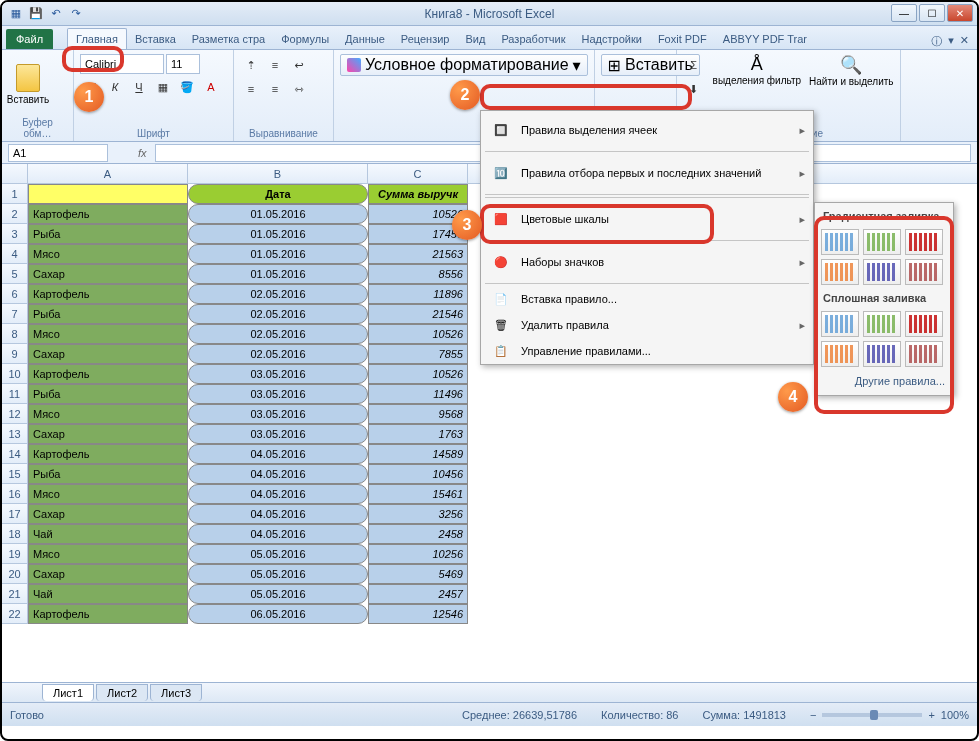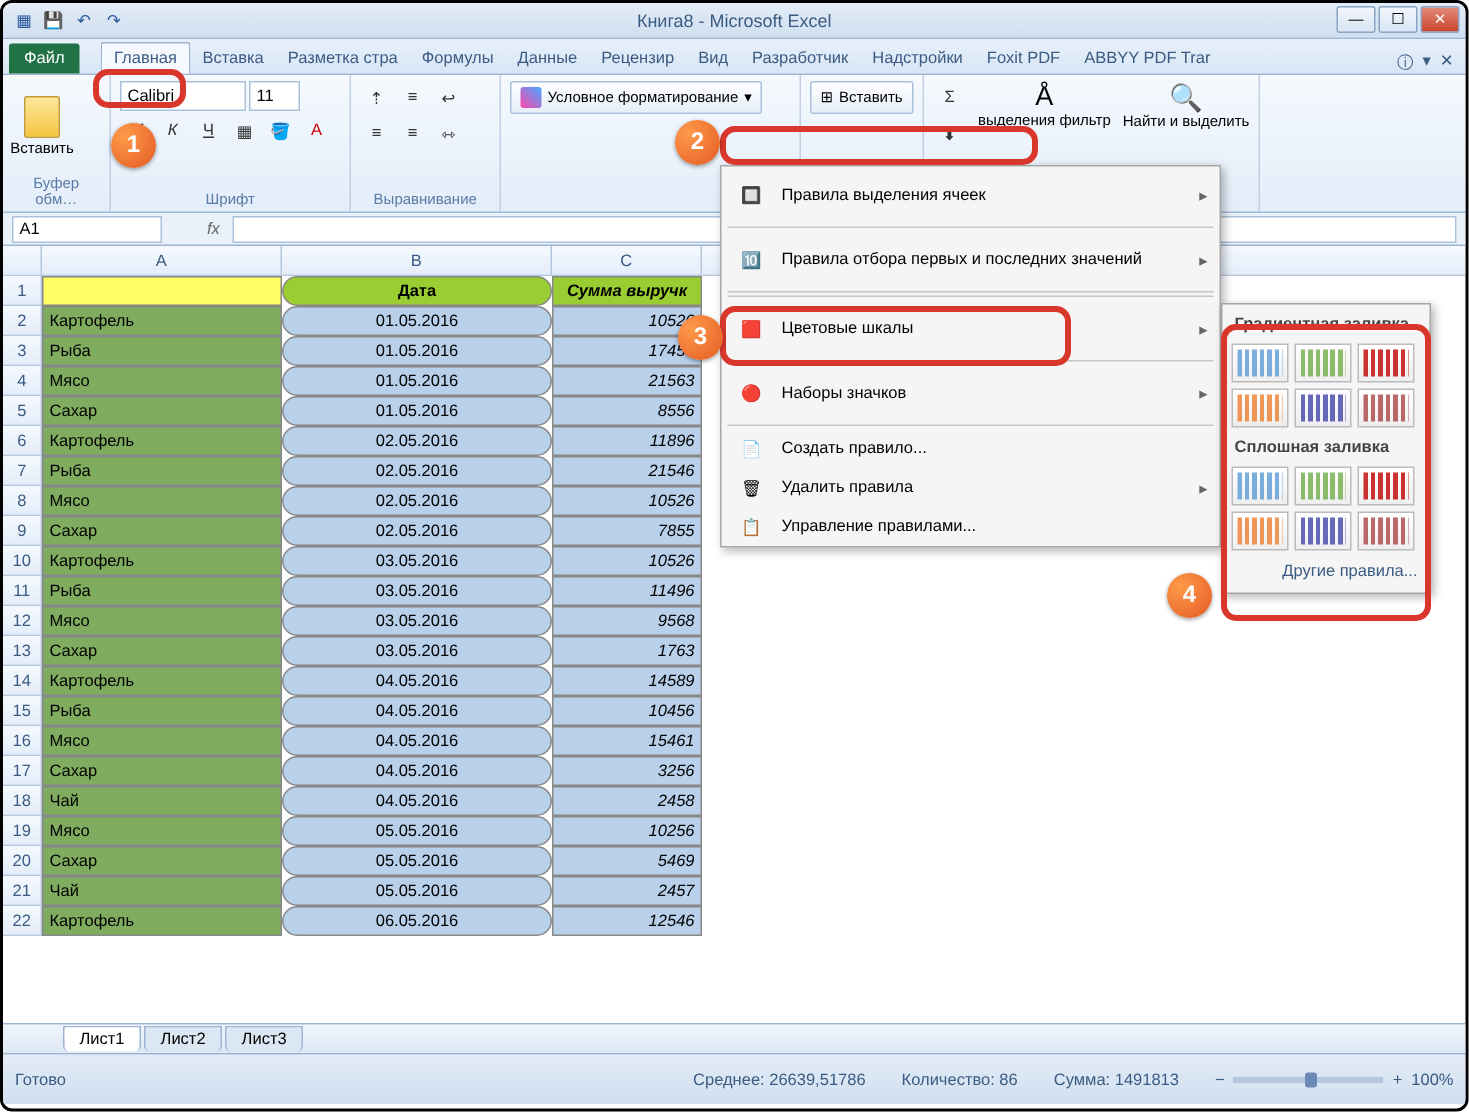--- a/index.html
+++ b/index.html
@@ -17,21 +17,21 @@
 .tab.active { background:#f5f9fe; border:1px solid #9db4d3; border-bottom:none; border-radius:2px 2px 0 0; }
 .tab-right { margin-left:auto; display:flex; gap:6px; padding-right:8px; color:#3b5b82; }
 .ribbon { height:92px; background:linear-gradient(#f5f9fe,#e3edf9); border-bottom:1px solid #9db4d3; display:flex; position:relative; }
 .rgroup { border-right:1px solid #c0d0e4; padding:4px 6px 2px; display:flex; flex-direction:column; justify-content:space-between; }
 .glabel { font-size:10px; color:#5a7aa5; text-align:center; padding-top:2px; }
 .gbody { display:flex; gap:4px; align-items:flex-start; flex-wrap:wrap; }
 .rbtn { min-width:22px; height:22px; border:1px solid transparent; display:flex; align-items:center; justify-content:center; font-size:11px; color:#333; border-radius:2px; }
 .paste-btn { width:40px; height:60px; display:flex; flex-direction:column; align-items:center; justify-content:center; font-size:10px; gap:2px; }
 .paste-icon { width:24px; height:28px; background:linear-gradient(#fce79a,#f4c542); border:1px solid #c49a2a; border-radius:2px; }
 .font-sel { height:20px; border:1px solid #abc0db; font-size:11px; padding:0 4px; background:#fff; }
-.cf-btn { height:22px; border:1px solid #abc0db; background:linear-gradient(#fefefe,#e6eef9); display:flex; align-items:center; gap:4px; padding:0 6px; font-size:10px; border-radius:2px; }
+.cf-btn { height:22px; border:1px solid #abc0db; background:linear-gradient(#fefefe,#e6eef9); display:flex; align-items:center; gap:4px; padding:0 6px; font-size:16px; border-radius:2px; }
 .cf-ico { width:14px; height:14px; background:linear-gradient(45deg,#f4a,#4af); border-radius:2px; }
 .styles-group { position:relative; min-width:200px; }
 .edit-group { min-width:120px; }
 .namebox-row { height:22px; background:#e9f1fb; border-bottom:1px solid #9db4d3; display:flex; align-items:center; font-size:11px; }
 .namebox { width:100px; height:18px; border:1px solid #abc0db; background:#fff; margin-left:6px; padding:0 4px; display:flex; align-items:center; }
 .fx-label { margin:0 8px 0 30px; font-style:italic; color:#666; }
 .formula-bar { flex:1; height:18px; border:1px solid #abc0db; background:#fff; margin-right:6px; }
 .sheet-area { position:relative; height:518px; overflow:hidden; }
 .colheads { display:flex; height:20px; background:linear-gradient(#f5f9fe,#e3edf9); border-bottom:1px solid #b5c7de; }
 .corner { width:26px; border-right:1px solid #b5c7de; background:linear-gradient(#f5f9fe,#e3edf9); }
@@ -42,21 +42,21 @@
 .cell { border-right:1px solid #d0d7e5; border-bottom:1px solid #d0d7e5; font-size:11px; padding:0 4px; display:flex; align-items:center; }
 .hdr-row .cell { background:#9acd32; font-weight:bold; justify-content:center; border:1px solid #888; }
 .sel .cellA { background:#7fac5f; border:1px solid #888; }
 .sel .cellB, .sel .cellC { background:#b8d0ea; border:1px solid #888; }
 .cellB { justify-content:center;border-radius:10px; }
 .cellC { justify-content:flex-end;font-style:italic; }
 .r1 .cellA { background:#ffff66; }
 .sheet-tabs { height:20px; background:linear-gradient(#f0f5fc,#dde8f5); border-top:1px solid #9db4d3; display:flex; align-items:center; font-size:11px; padding-left:40px; gap:2px; }
 .stab { padding:2px 10px; background:#fff; border:1px solid #9db4d3; border-bottom:none; border-radius:0 0 4px 4px; }
 .stab.inactive { background:#dce7f4; }
-.statusbar { height:34px; background:linear-gradient(#e4ecf7,#cfdff0); border-top:1px solid #9db4d3; display:flex; align-items:center; font-size:11px; color:#3b5b82; padding:0 8px; gap:24px; }
+.statusbar { height:24px; background:linear-gradient(#e4ecf7,#cfdff0); border-top:1px solid #9db4d3; display:flex; align-items:center; font-size:11px; color:#3b5b82; padding:0 8px; gap:24px; }
 .statusbar .sp { flex:1; }
 .zoom { display:flex; align-items:center; gap:6px; }
 .zoom-track { width:100px; height:4px; background:#b5c7de; position:relative; }
 .zoom-thumb { position:absolute; left:48px; top:-3px; width:8px; height:10px; background:#6a8ab5; border-radius:2px; }
 
 .dropdown { position:absolute; left:478px; top:108px; width:334px; background:#f5f5f5; border:1px solid #a7a7a7; box-shadow:2px 2px 6px rgba(0,0,0,0.3); z-index:50; font-size:11px; }
 .dd-item { height:38px; display:flex; align-items:center; padding:0 10px; gap:10px; position:relative; }
 .dd-item.sub::after { content:"▸"; position:absolute; right:8px; color:#666; }
 .dd-sep { height:1px; background:#c5c5c5; margin:2px 4px; }
 .dd-ico { width:20px; height:20px; display:flex; align-items:center; justify-content:center; }
@@ -386,21 +386,21 @@
     <span>Цветовые шкалы</span>
   </div>
   <div class="dd-sep"></div>
   <div class="dd-item sub">
     <div class="dd-ico">🔴</div>
     <span>Наборы значков</span>
   </div>
   <div class="dd-sep"></div>
   <div class="dd-item" style="height:26px">
     <div class="dd-ico">📄</div>
-    <span>Создать правило...</span>
+    <span>Вставка правило...</span>
   </div>
   <div class="dd-item sub" style="height:26px">
     <div class="dd-ico">🗑</div>
     <span>Удалить правила</span>
   </div>
   <div class="dd-item" style="height:26px">
     <div class="dd-ico">📋</div>
     <span>Управление правилами...</span>
   </div>
 </div>

